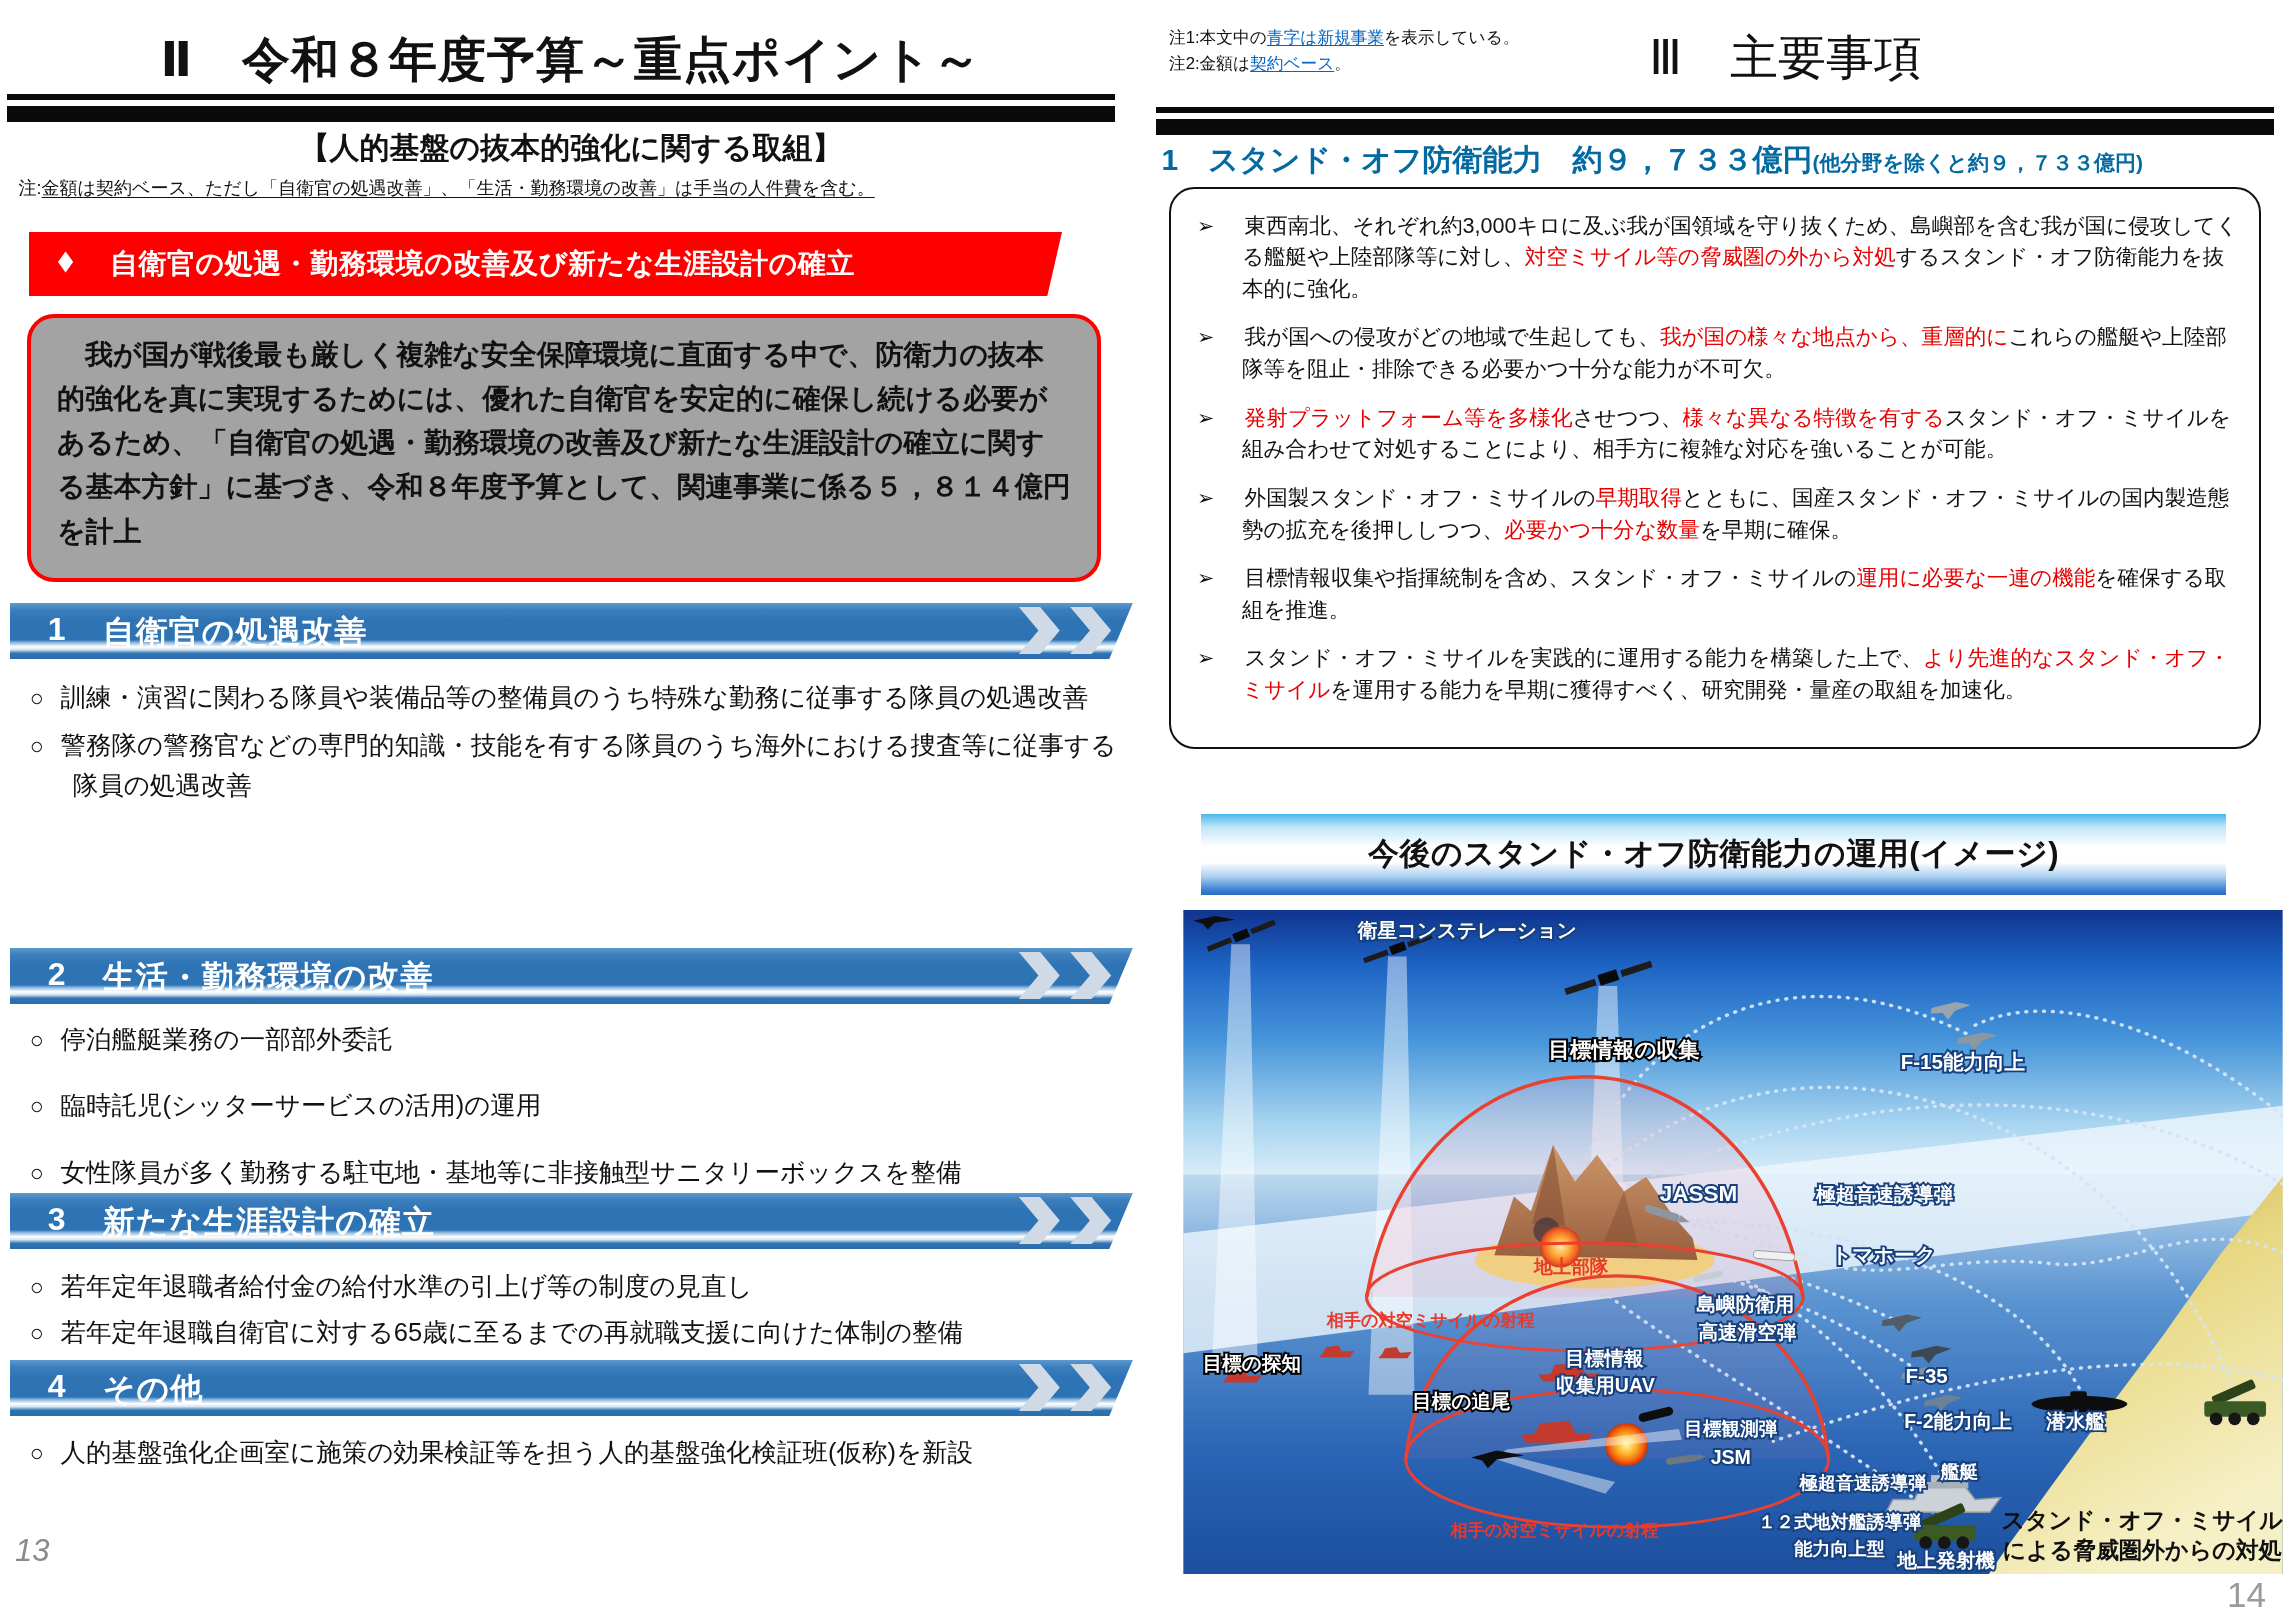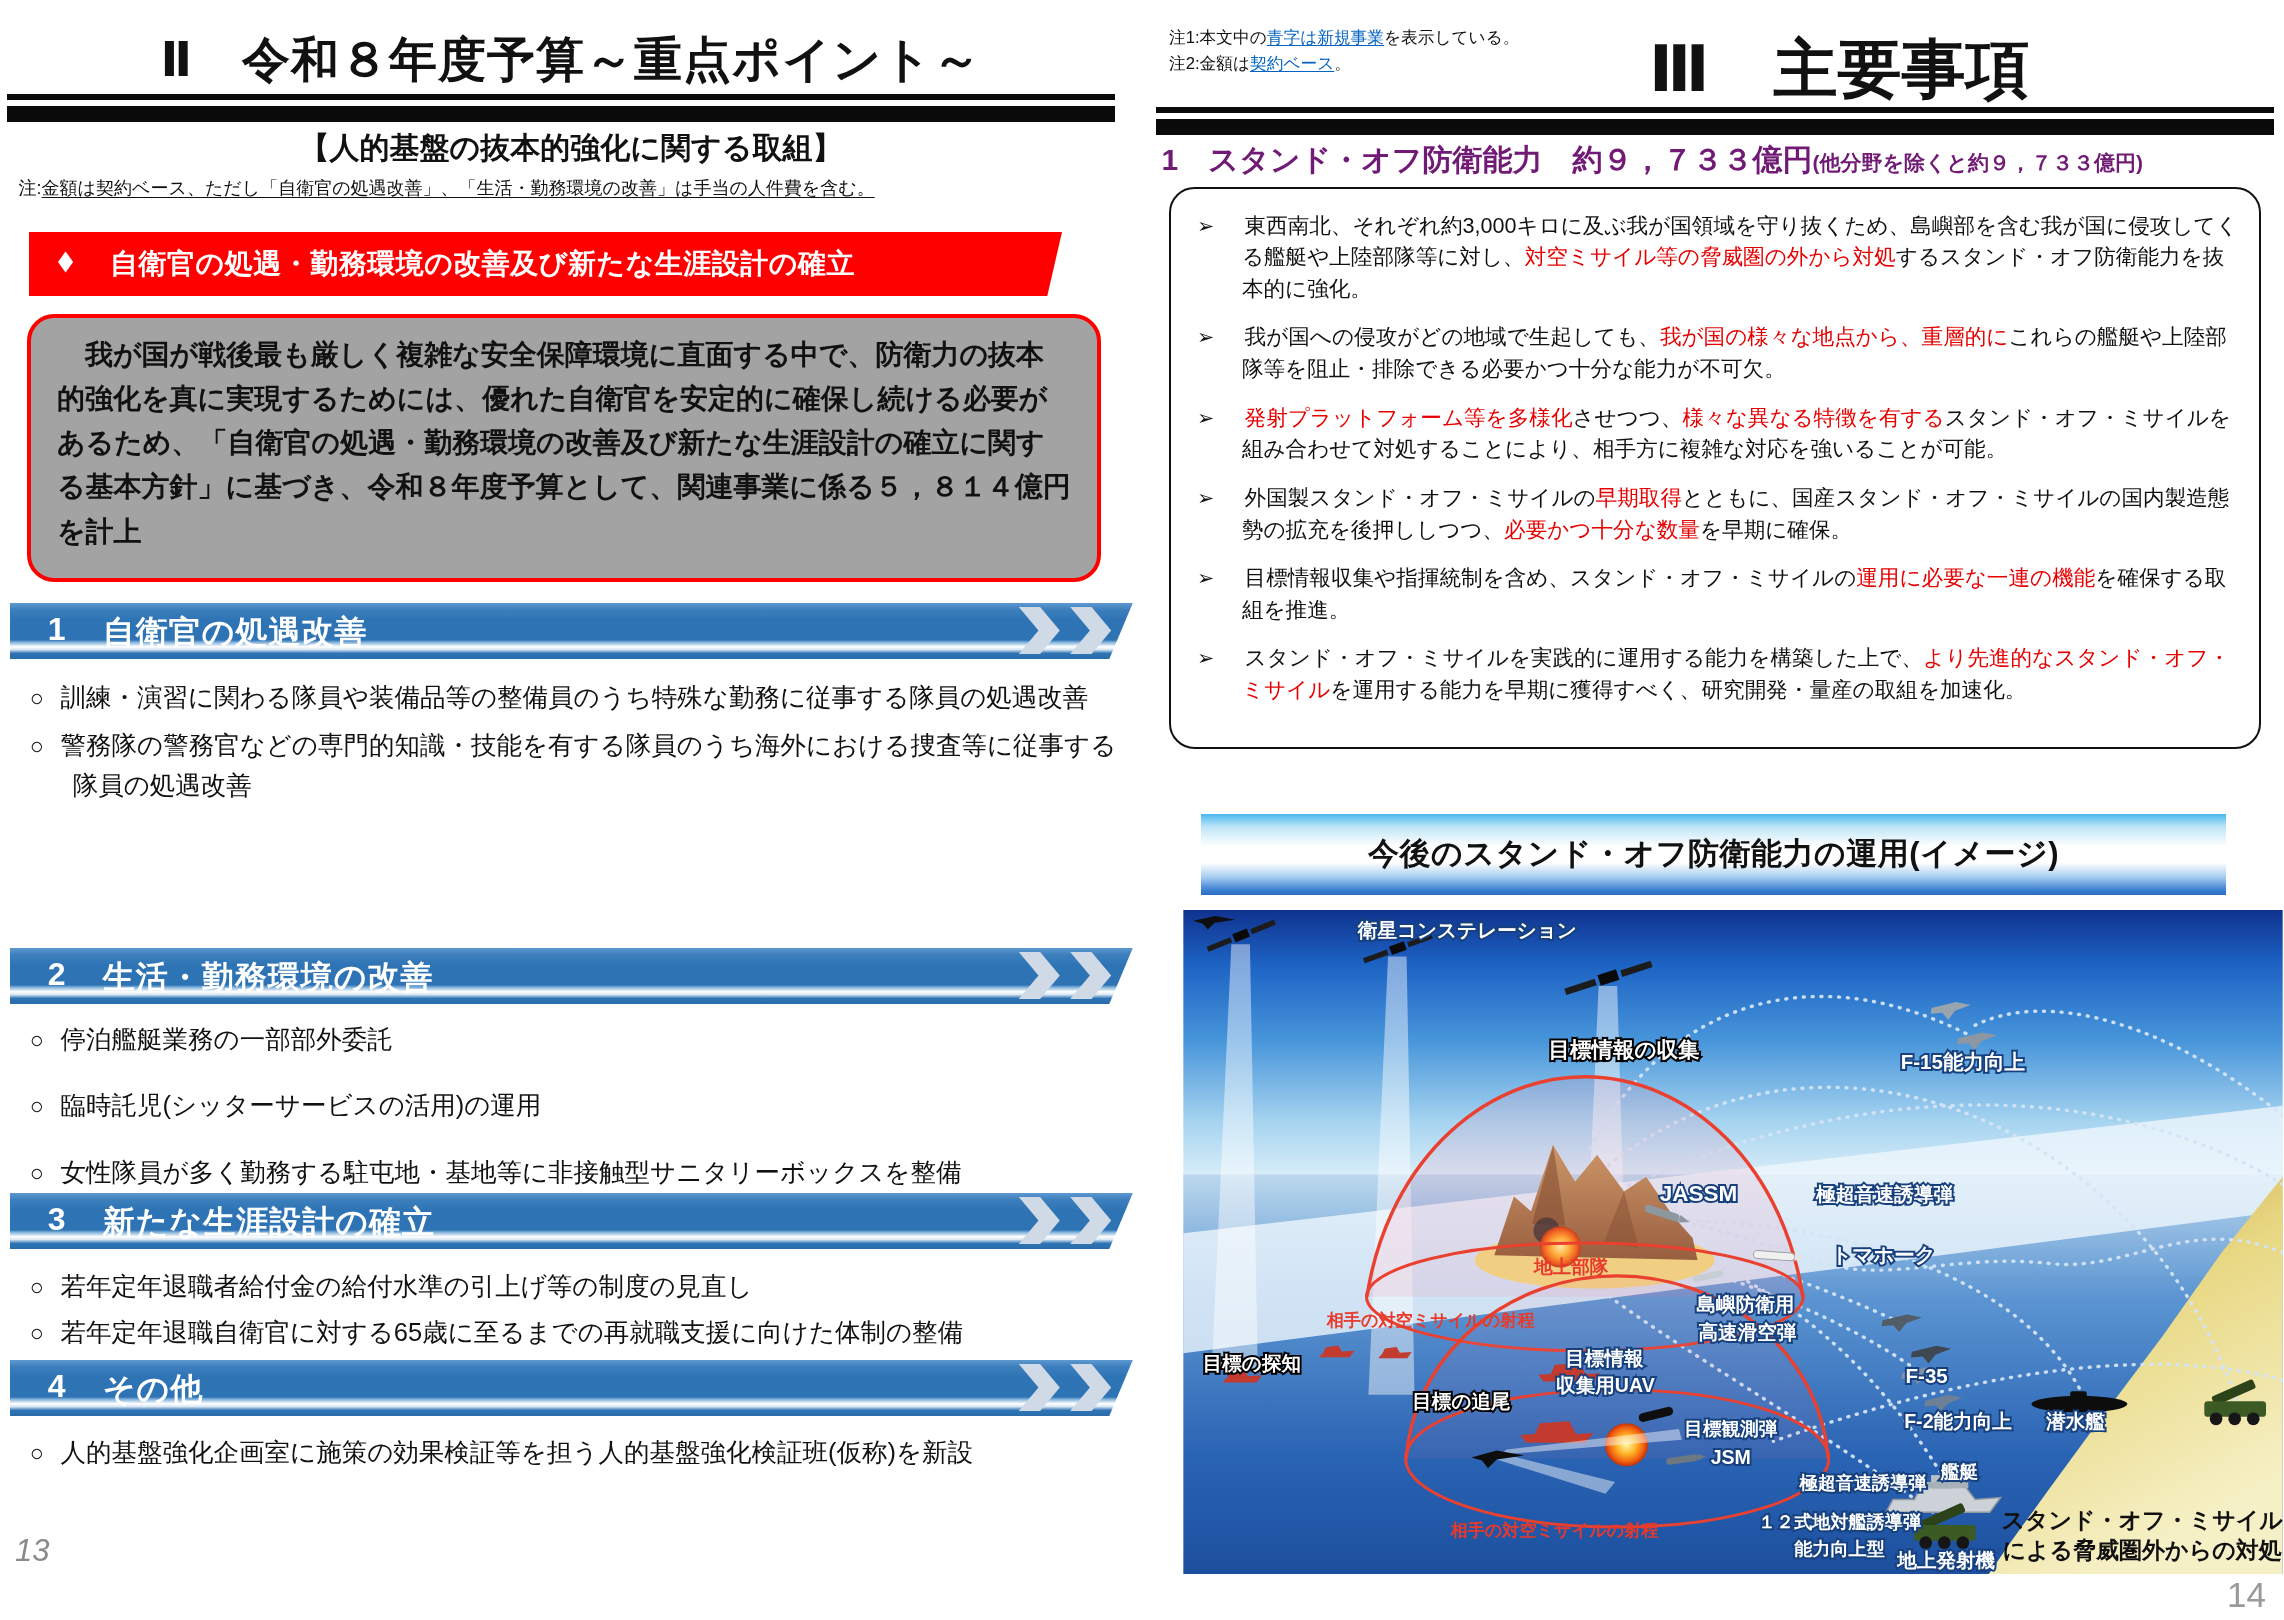--- a/index.html
+++ b/index.html
@@ -36,22 +36,22 @@
   .blist{position:absolute;left:14.7px;width:1122px;}
   .blist p{margin:0 0 6.9px 0;font-size:25.5px;line-height:1.6;padding-left:58px;text-indent:-43px;}
   .blist .mk{margin-right:16.7px;font-size:23.5px;}
   .blist.sp p{margin-bottom:25.5px;}
   .blist.sp3 p{margin-bottom:4.9px;}
   .pagenum{font-size:31px;color:#8a8a8a;}
   
   #page-right{position:absolute;left:1142px;top:0;width:1142px;height:1606px;}
   .pr-notes{left:27px;top:24.5px;font-size:16.7px;line-height:1.6;white-space:nowrap;}
   .pr-notes .lnk{color:#0563c1;text-decoration:underline;text-underline-offset:2.4px;}
-  .pr-title{left:507px;top:25.5px;font-size:64px;font-weight:bold;white-space:nowrap;}
-  .pr-heading{left:19.6px;top:140px;font-size:30px;font-weight:bold;color:#701a75;white-space:nowrap;}
+  .pr-title{left:507px;top:25.5px;font-size:48px;font-weight:normal;white-space:nowrap;}
+  .pr-heading{left:19.6px;top:140px;font-size:30px;font-weight:bold;color:#0369a1;white-space:nowrap;}
   .pr-heading .sub{font-size:21px;}
   .pr-box{left:27.4px;top:187px;width:1092px;height:562px;border:2.4px solid #111;border-radius:25.5px;box-sizing:border-box;padding:20.6px 20.6px 9.8px 25.5px;background:#fff;}
   .pr-box p{margin:0 0 16.7px 0;font-size:21.6px;line-height:1.47;padding-left:45px;text-indent:-45px;}
   .pr-box .ar{margin-right:8.8px;font-size:20.6px;}
   .red{color:#e60000;}
   .fig-banner{left:59px;top:814px;width:1025px;height:81px;text-align:center;
     background:linear-gradient(180deg,#49b8ee 0%,#bfe6f8 16%,#ffffff 40%,#ffffff 60%,#a6cdf0 78%,#3a7fd2 94%,#2a6ec2 100%);}
   .fig-banner span{display:inline-block;margin-top:18.6px;font-size:31px;font-weight:bold;letter-spacing:0.5px;}
   #illustration{left:41px;top:910px;width:1100px;height:664px;}
   #illustration svg{display:block;width:100%;height:100%;}

